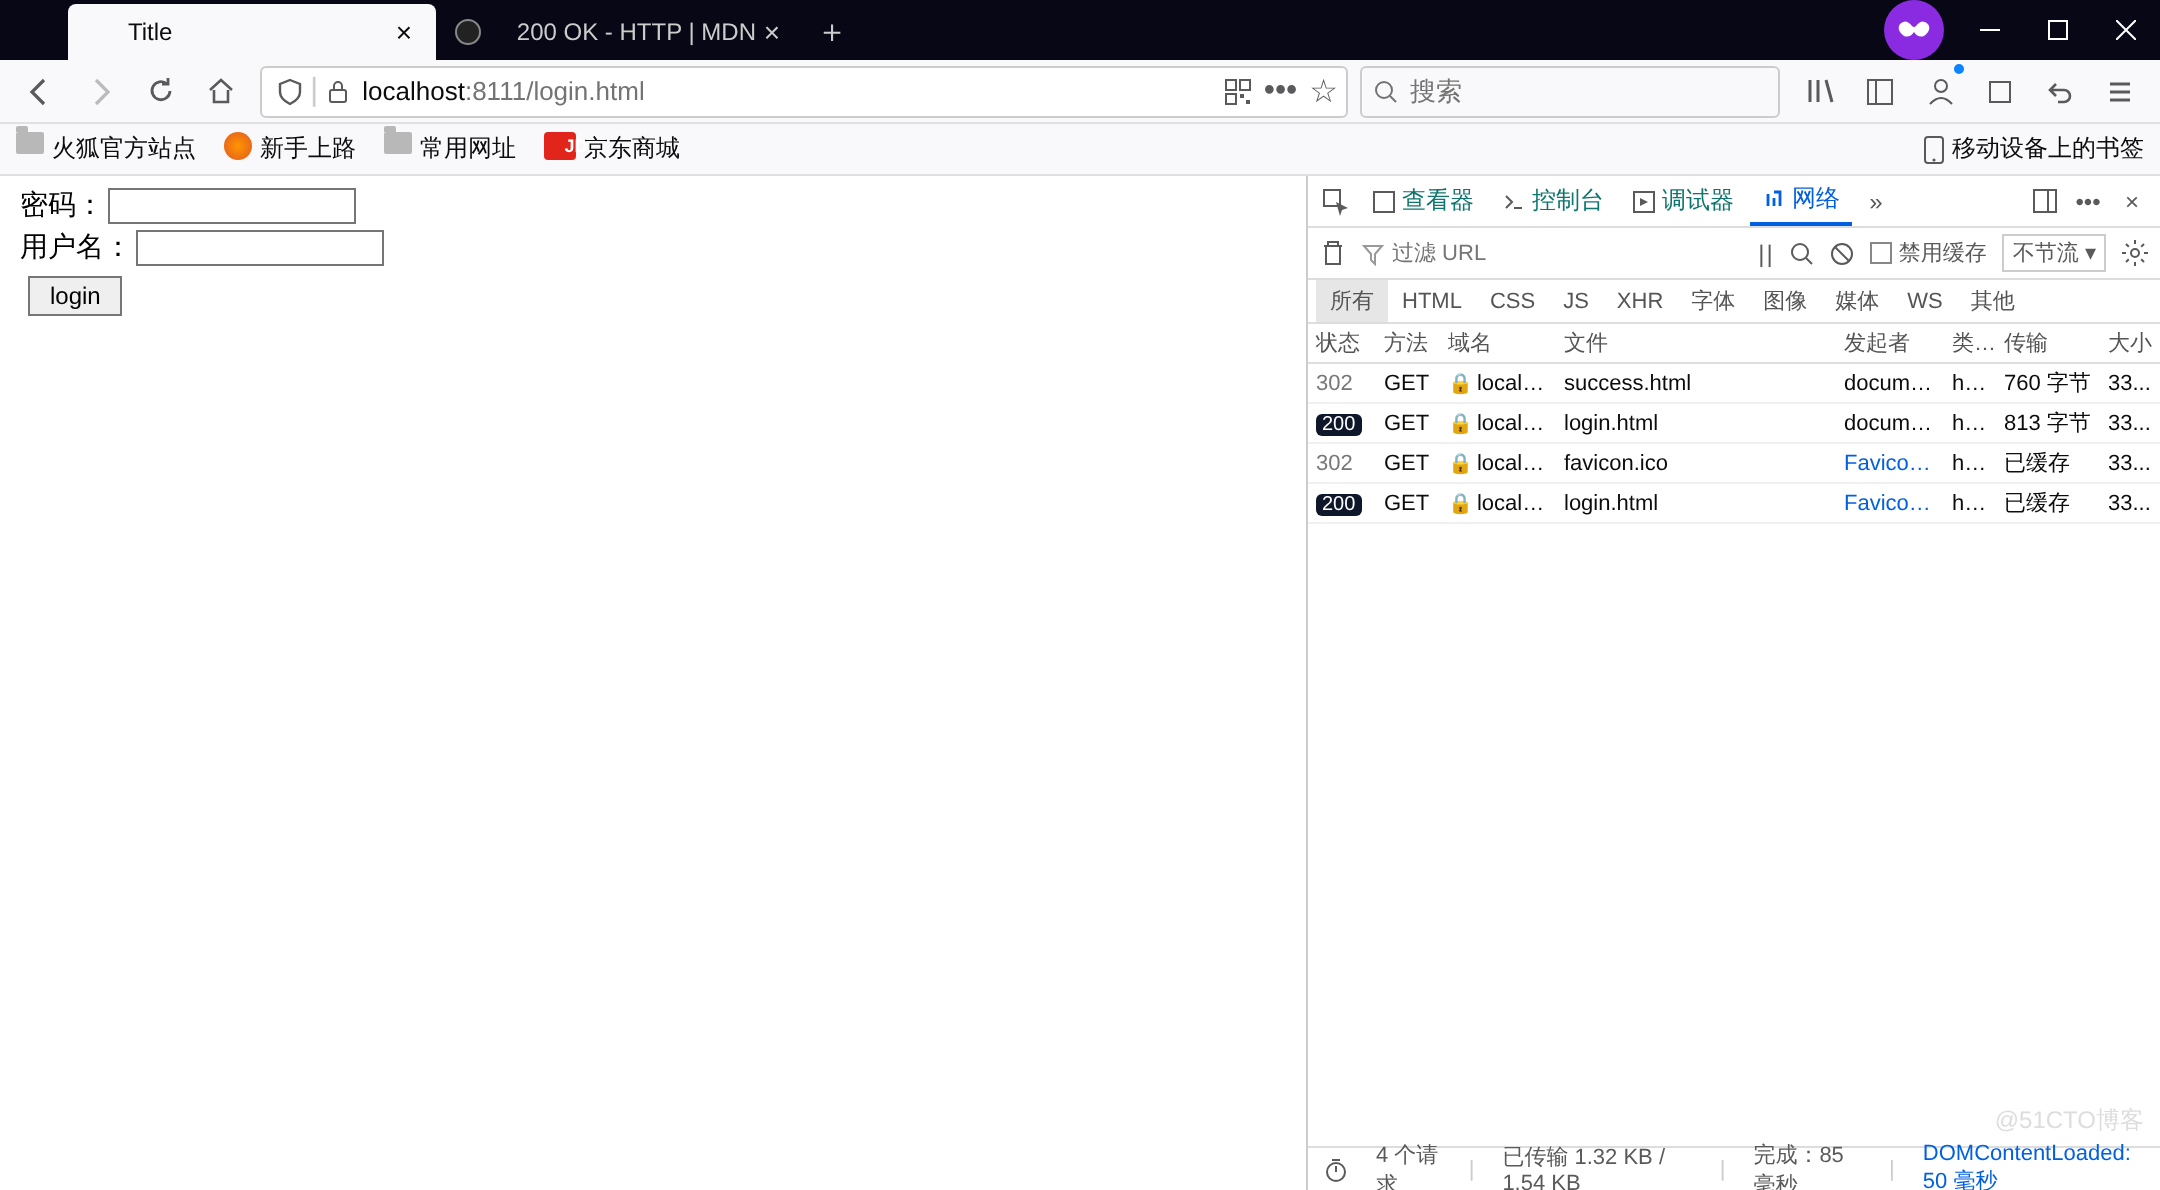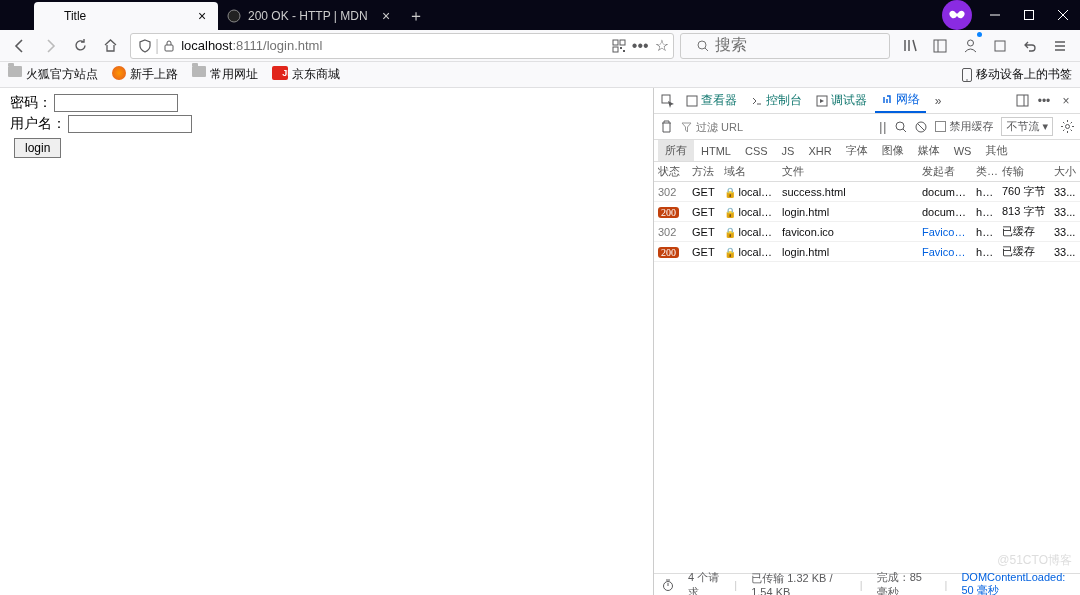--- a/index.html
+++ b/index.html
@@ -2,39 +2,39 @@
 <html><head>
 <meta charset="utf-8">
 <style>
 * { margin:0; padding:0; box-sizing:border-box; font-family:"Microsoft YaHei","Segoe UI",Arial,sans-serif; }
 body { width:1080px; height:595px; background:#fff; overflow:hidden; position:relative; }
 
 
 .titlebar { height:30px; background:#070716; display:flex; align-items:flex-end; position:relative; }
 .tab { height:28px; display:flex; align-items:center; padding:0 8px; font-size:12px; position:relative; }
 .tab.active { background:#f9f9fb; color:#0c0c0d; border-top-left-radius:4px; border-top-right-radius:4px; margin-left:34px; width:184px; }
-.tab.inactive { color:#ccc; width:184px; }
+.tab.inactive { color:#ccc; width:184px;text-align:right; }
 .tab-favicon { width:16px; height:16px; margin-right:6px; display:inline-flex; align-items:center; justify-content:center; }
 .tab-title { flex:1; white-space:nowrap; overflow:hidden; text-overflow:ellipsis; }
 .tab-close { width:16px; height:16px; display:flex; align-items:center; justify-content:center; font-size:14px; cursor:pointer; }
 .newtab { width:28px; height:28px; color:#ccc; display:flex; align-items:center; justify-content:center; font-size:16px; cursor:pointer; }
 .winctrl { position:absolute; right:0; top:0; height:30px; display:flex; align-items:center; }
 .winbtn { width:34px; height:30px; display:flex; align-items:center; justify-content:center; color:#fff; cursor:pointer; }
 .mask { width:30px; height:30px; background:#8a2be2; border-radius:50%; display:flex; align-items:center; justify-content:center; margin-right:6px; }
 
 
 .navbar { height:32px; background:#f9f9fb; border-bottom:1px solid #e0e0e2; display:flex; align-items:center; padding:0 6px; gap:2px; }
 .navbtn { width:28px; height:28px; display:flex; align-items:center; justify-content:center; color:#5a5a5c; border-radius:4px; cursor:pointer; }
 .navbtn.disabled { color:#bbb; }
 .urlbox { flex:1; height:26px; border:1px solid #ccc; border-radius:3px; display:flex; align-items:center; background:#fff; margin:0 4px; padding:0 4px; }
 .urlbox .shield,.urlbox .lock { width:20px; display:flex; justify-content:center; color:#5a5a5c; }
 .urltext { flex:1; font-size:13px; color:#737373; padding-left:2px; }
 .urltext .host { color:#0c0c0d; }
 .urlright { display:flex; gap:6px; color:#5a5a5c; align-items:center; }
-.searchbox { width:210px; height:26px; border:1px solid #ccc; border-radius:3px; display:flex; align-items:center; padding:0 16px; gap:6px; color:#737373; font-size:16px; }
+.searchbox { width:210px; height:26px; border:1px solid #ccc; border-radius:3px; display:flex; align-items:center; padding:0 6px; gap:6px; color:#737373; font-size:13px; }
 .rightbtns { display:flex; gap:2px; margin-left:4px; }
 
 
 .bmbar { height:26px; background:#f9f9fb; border-bottom:1px solid #e0e0e2; display:flex; align-items:center; padding:0 8px; font-size:12px; color:#0c0c0d; }
 .bmitem { display:flex; align-items:flex-start; gap:4px; margin-right:14px; cursor:pointer; }
 .foldericon { width:14px; height:11px; background:#b8b8b8; border-radius:1px; position:relative; }
 .foldericon::before { content:""; position:absolute; top:-3px; left:0; width:6px; height:3px; background:#b8b8b8; border-radius:1px 1px 0 0; }
 .ffox { width:14px; height:14px; background:radial-gradient(circle,#ff9500,#e25821); border-radius:50%; }
 .jd { width:14px; height:14px; background:#e1251b; color:#fff; font-size:9px; font-weight:bold; display:flex; align-items:center; justify-content:center; border-radius:2px;padding-left:16px; }
 .bmright { margin-left:auto; display:flex; align-items:center; gap:4px;text-align:right; }
@@ -68,21 +68,21 @@
 .dt-filterbar { height:22px; border-bottom:1px solid #ddd; display:flex; align-items:center; padding:0 4px; gap:0; font-size:11px; }
 .ft { padding:3px 7px; cursor:pointer; color:#555; }
 .ft.active { background:#e6e6e6; }
 
 .net-table { flex:1; overflow:auto; }
 .net-head { display:flex; border-bottom:1px solid #ddd; font-size:11px; color:#555; height:20px; align-items:center; }
 .net-head > div,.net-row > div { padding:0 4px; overflow:hidden; white-space:nowrap; text-overflow:ellipsis; }
 .c-status{width:34px;} .c-method{width:32px;} .c-domain{width:58px;} .c-file{width:140px;} .c-init{width:54px;} .c-type{width:26px;} .c-trans{width:52px;} .c-size{flex:1;}
 .net-row { display:flex; height:20px; align-items:center; font-size:11px; border-bottom:1px solid #f0f0f0; }
 .net-row .lock { color:#9a9a9a; margin-right:2px; font-size:10px; }
-.badge200 { background:#c2410c; color:#fff; border-radius:3px; padding:0 3px; font-size:10px;font-family:Liberation Serif, serif; }
+.badge200 { background:#0f172a; color:#fff; border-radius:3px; padding:0 3px; font-size:10px; }
 .status302 { color:#777; }
 .initlink { color:#0060df; }
 
 .dt-status { height:22px; border-top:1px solid #ddd; display:flex; align-items:center; padding:0 8px; gap:14px; font-size:11px; color:#5a5a5c; }
 .dt-status .dom { color:#0060df; margin-left:auto; }
 
 .watermark { position:absolute; right:8px; bottom:26px; color:#ddd; font-size:12px; pointer-events:none; }
 
 svg { display:block; }
 </style>

